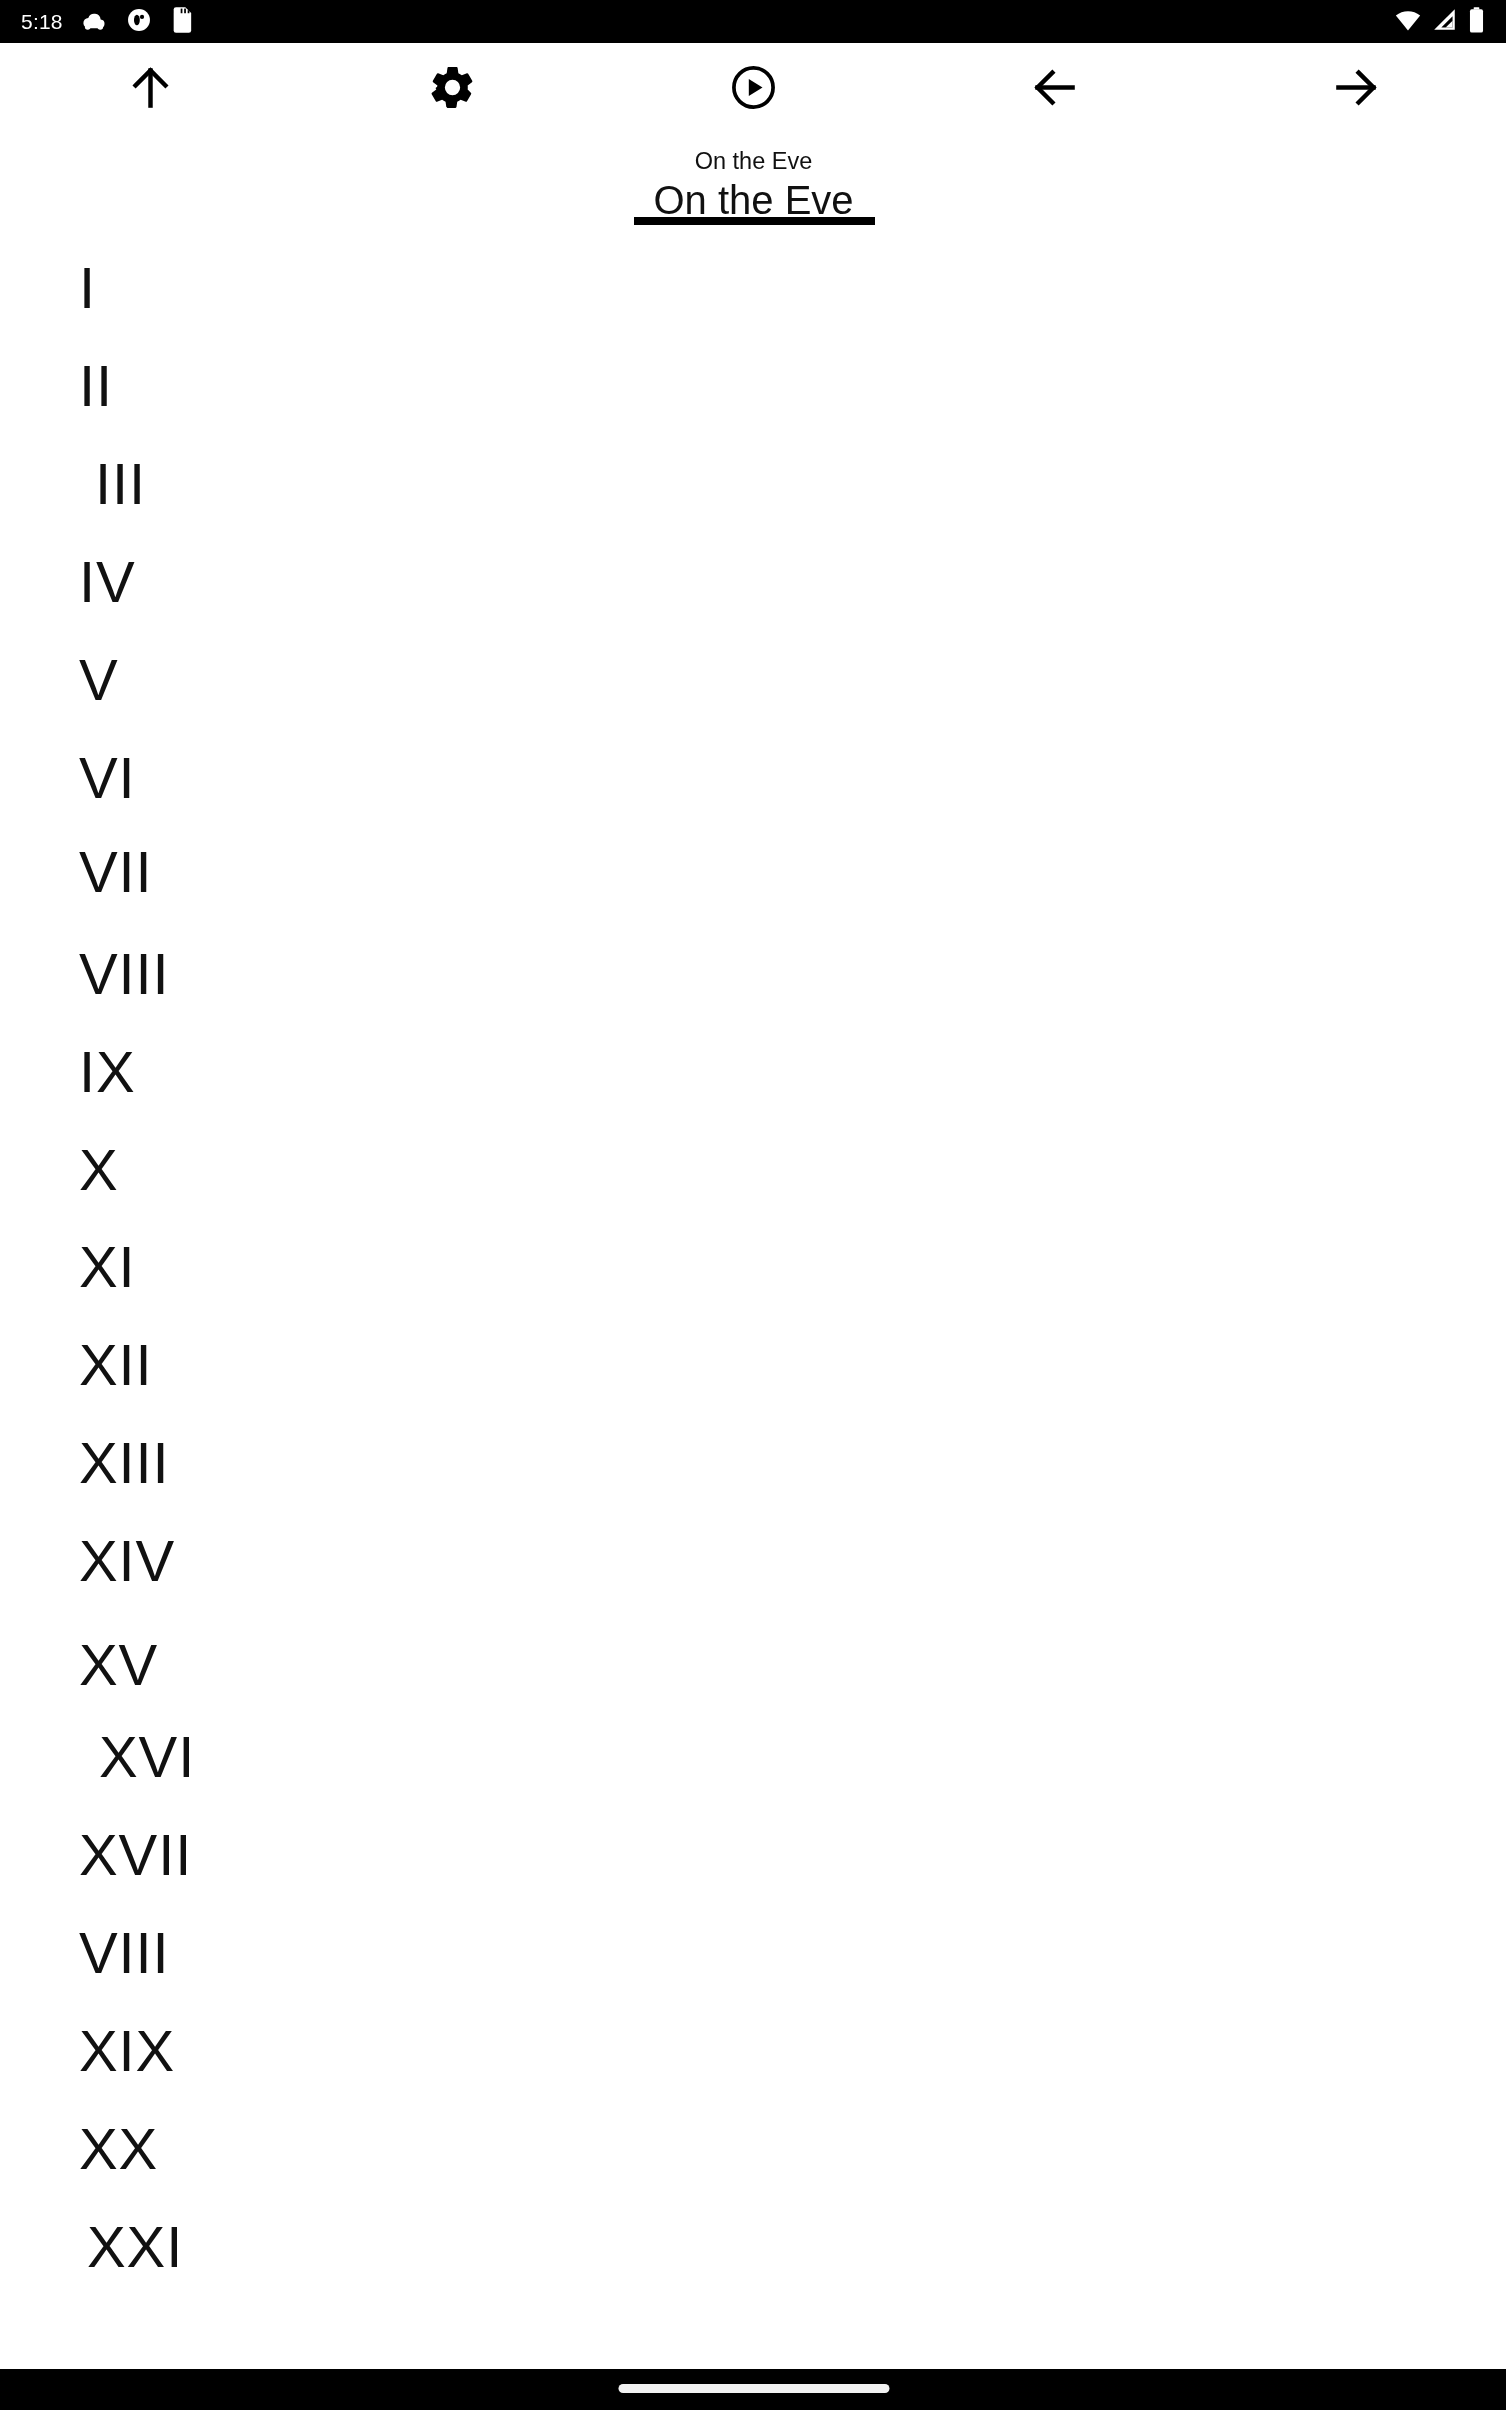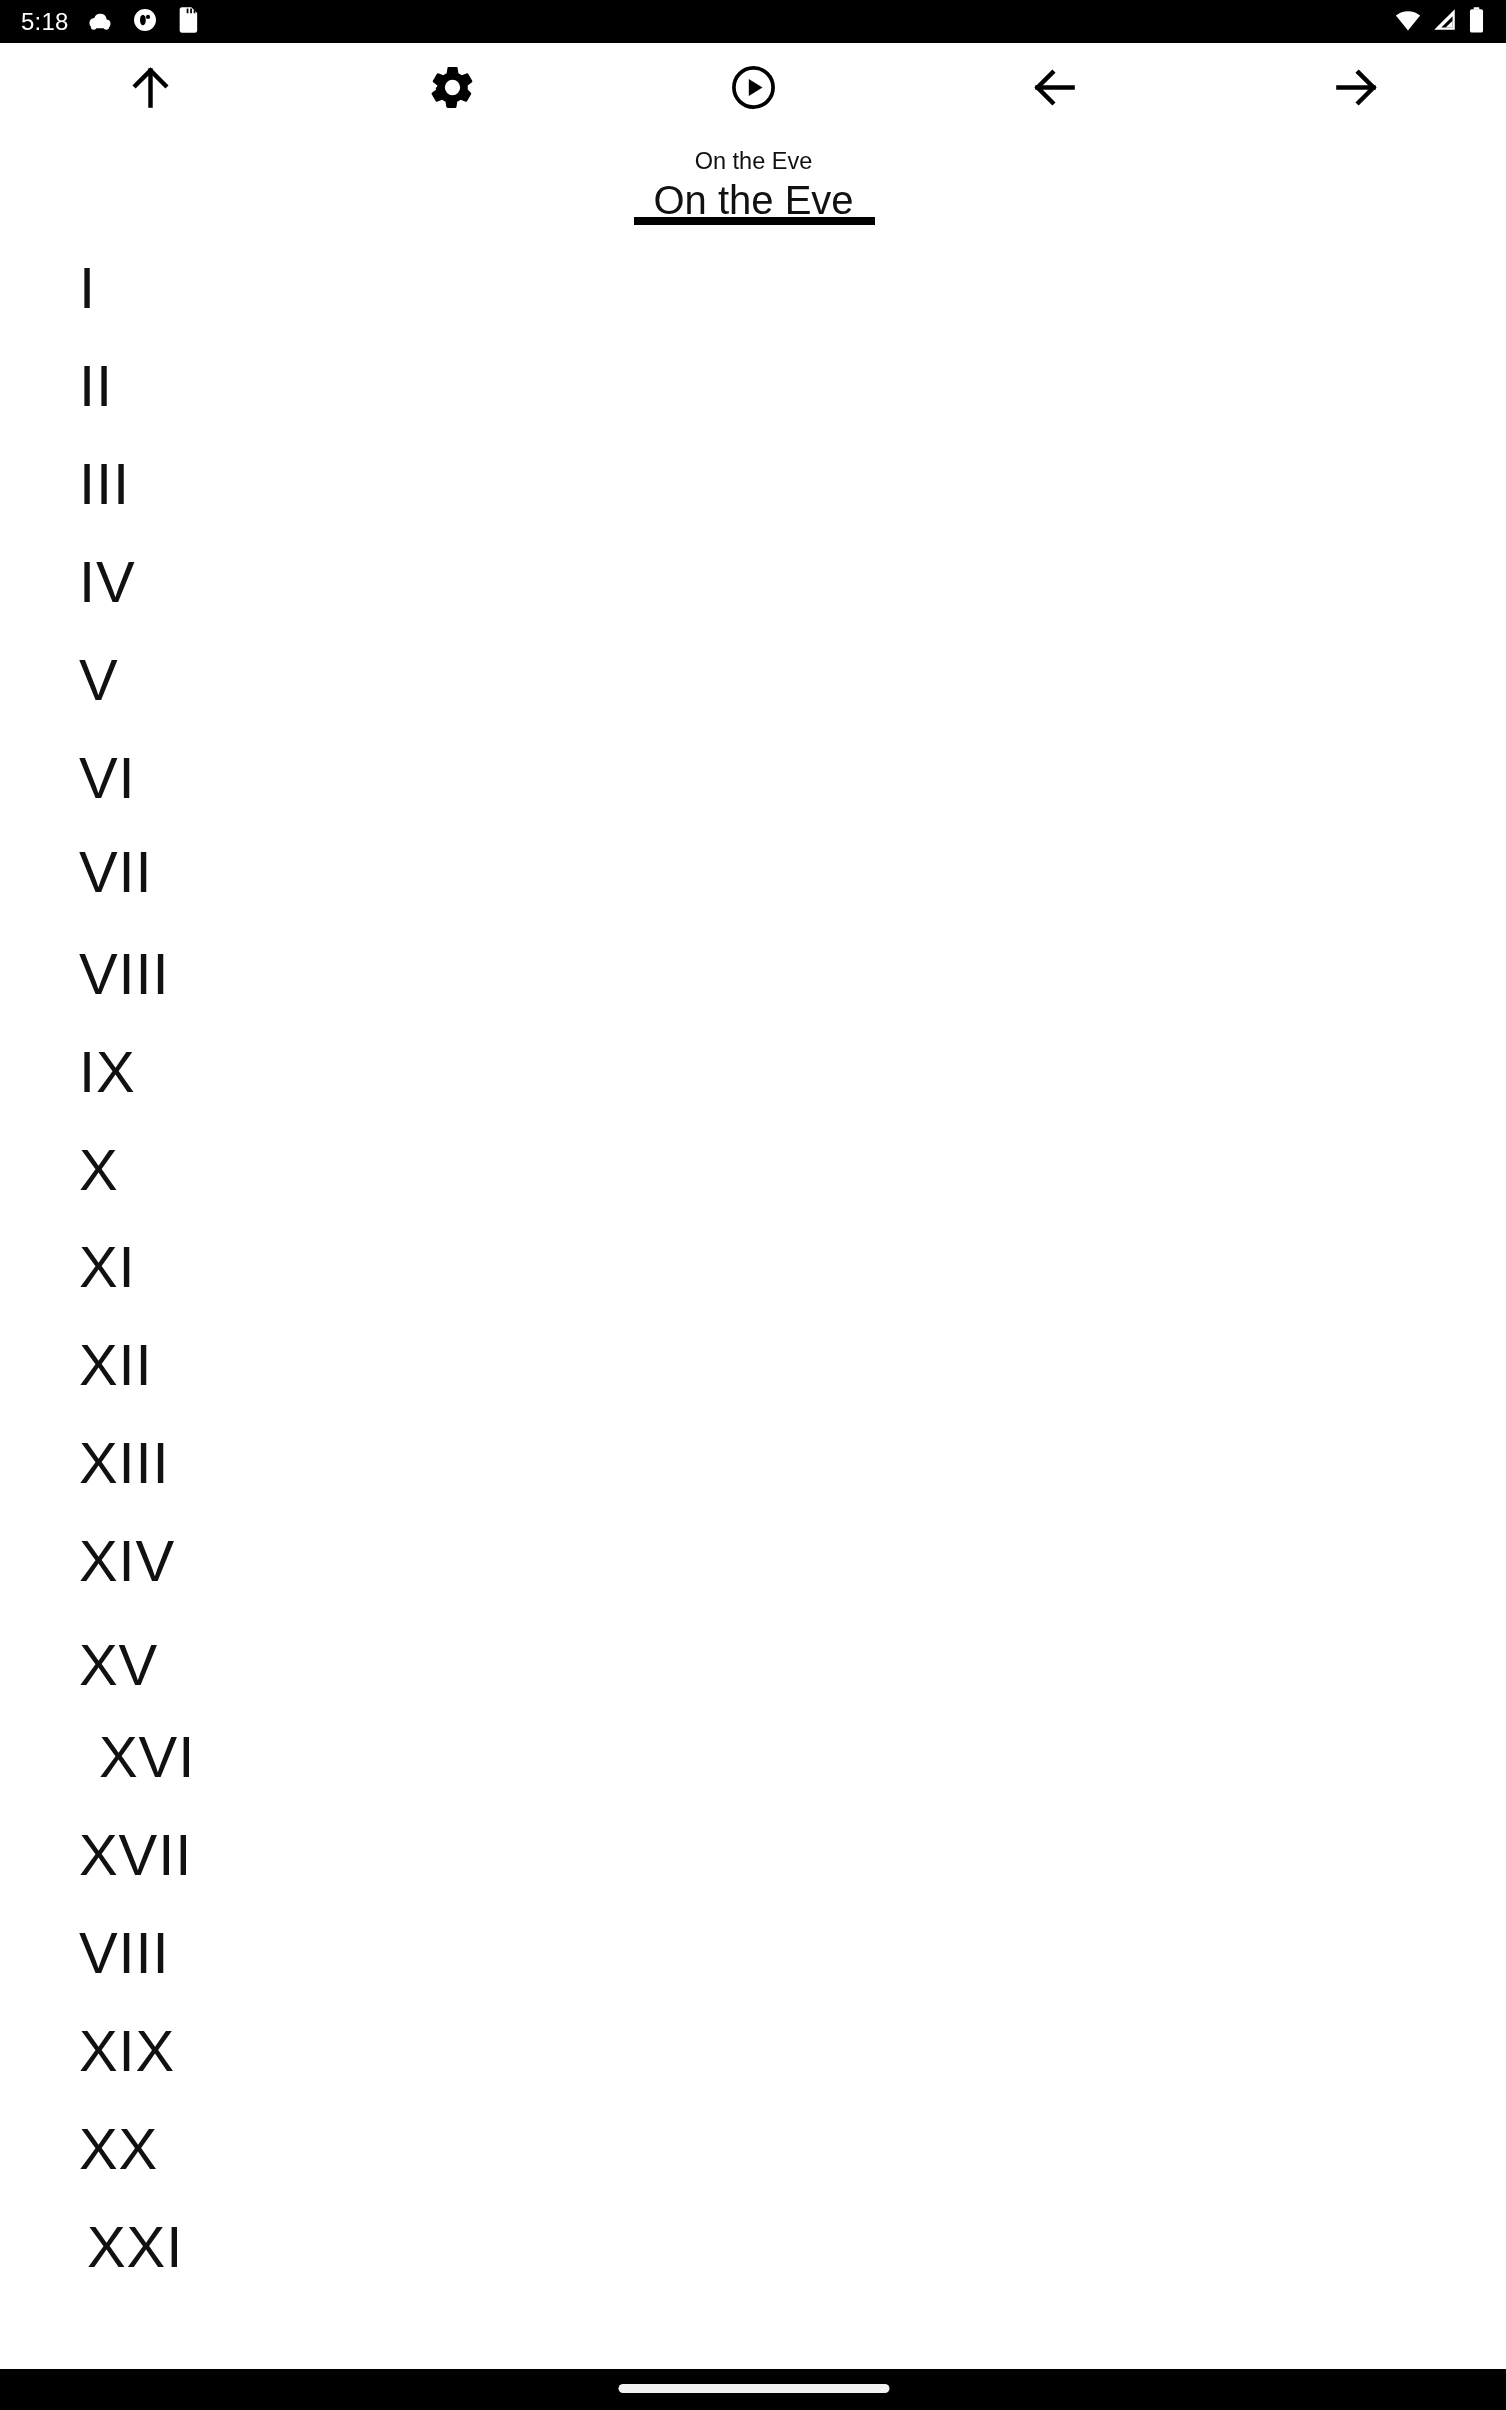--- a/index.html
+++ b/index.html
@@ -14,21 +14,21 @@
   #status-bar {
     position:absolute; left:0; top:0;
     width:1507px; height:43px;
     background:#000000;
     display:flex; align-items:center;
     padding:0 21px;
   }
   #status-left { display:flex; align-items:center; gap:17px; }
   #status-right { margin-left:auto; display:flex; align-items:center; gap:9.4px; }
   #clock {
-    color:#ffffff; font-size:24px; line-height:25.4px;
+    color:#ffffff; font-size:21px; line-height:25.4px;
     letter-spacing:0.2px; font-family:"Liberation Sans", sans-serif;
   }
   .sicon { display:block; }
 
   
   #toolbar {
     position:absolute; left:0; top:43px;
     width:1507px; height:92px;
     background:#ffffff;
   }
@@ -202,21 +202,21 @@
 
 <div id="title-block">
   <div id="subtitle">On the Eve</div>
   <div id="main-title">On the Eve</div>
 </div>
 <div id="title-underline"></div>
 
 <div id="toc">
     <div class="toc-item" style="top: 13px;">I</div>
     <div class="toc-item" style="top: 111px;">II</div>
-    <div class="toc-item" style="top: 209px;">III</div>
+    <div class="toc-item" style="top: 209px; margin-left: 16px;">III</div>
     <div class="toc-item" style="top: 307px;">IV</div>
     <div class="toc-item" style="top: 405px;">V</div>
     <div class="toc-item" style="top: 503px;">VI</div>
     <div class="toc-item" style="top: 573px; margin-top: 24px;">VII</div>
     <div class="toc-item" style="top: 699px;">VIII</div>
     <div class="toc-item" style="top: 797px;">IX</div>
     <div class="toc-item" style="top: 895px;">X</div>
     <div class="toc-item" style="top: 992px;">XI</div>
     <div class="toc-item" style="top: 1090px;">XII</div>
     <div class="toc-item" style="top: 1188px;">XIII</div>

